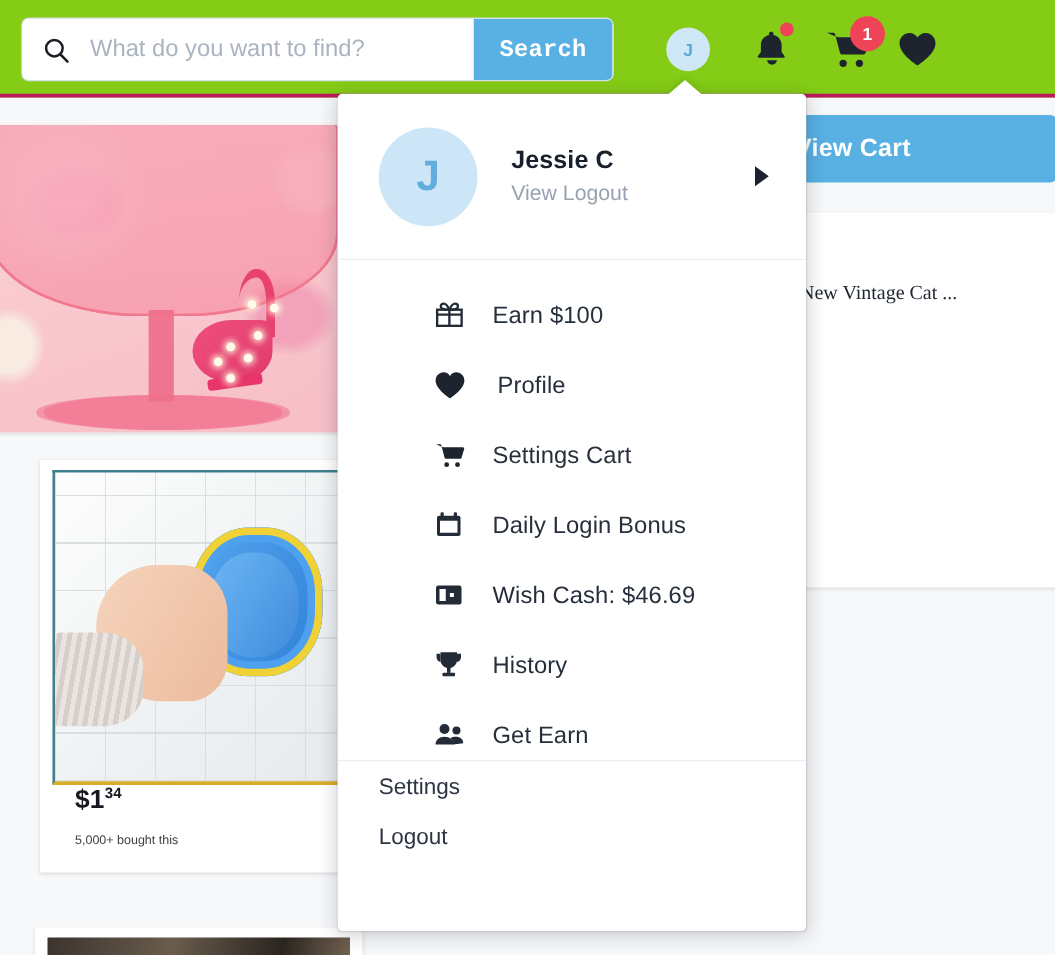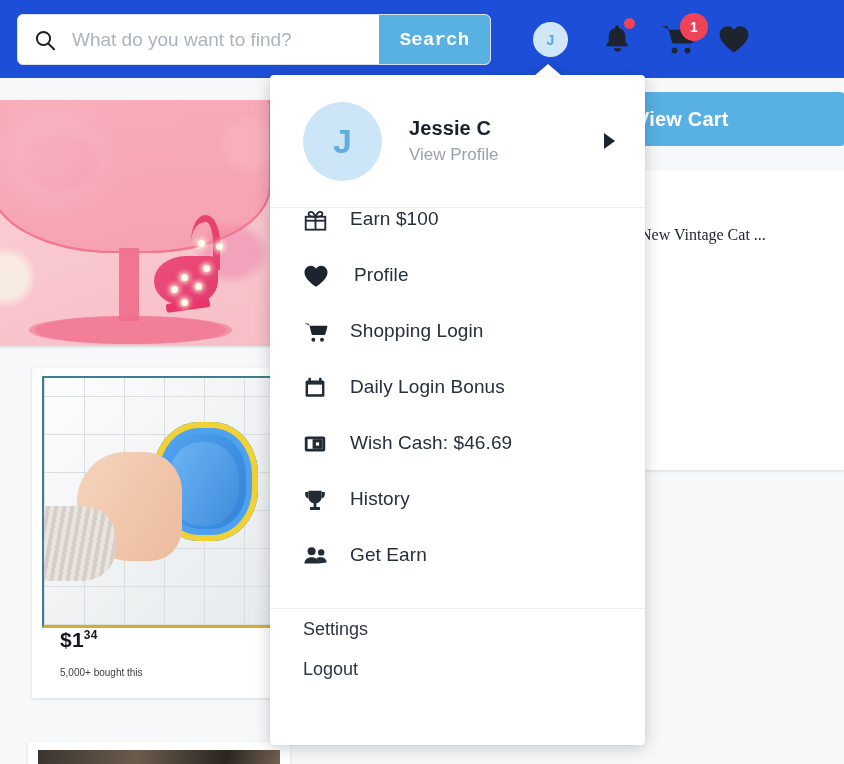--- a/index.html
+++ b/index.html
@@ -138,22 +138,22 @@
     background:#ffffff; box-shadow: 0 1px 3px rgba(0,0,0,.12);
   }
   .right-card-title {
     position:absolute; left: 640px; top: 226px;
     font-size: 16px; color: #1e2430; white-space: nowrap; font-family: Liberation Serif, serif;
   }
 
   
   .topbar {
     position: absolute; left: 0; top: 0; width: 844px; height: 78px;
-    background: #1d4ed8;
-    border-bottom: 1px solid #be185d;
+    background: #84cc16;
+    border-bottom: 3px solid #be185d;
     z-index: 5;
   }
   .search-wrap {
     position: absolute; left: 17px; top: 14px; width: 474px; height: 51px;
     border: 1px solid #d7e1ea;
     border-radius: 6px;
     background: #ffffff;
     display: flex; align-items: center;
     overflow: hidden;
   }
@@ -237,24 +237,25 @@
     border-bottom: 8px solid transparent;
     border-left: 11px solid #1c232e;
     margin-right: 8px;
   }
 
   .dd-sep {
     height: 1px; background: #eceff2; margin: 0;
   }
 
   .dd-item {
-    display: flex; align-items: flex-start;
+    display: flex; align-items: flex-end;
     height: 56px;
     padding-left: 33px;
     cursor: pointer;
+    margin-left: 44px;
   }
   .dd-item.active { background: #f1f5f8; }
   .dd-ico {
     width: 34px; flex: 0 0 auto;
     display:flex; align-items:center; justify-content:flex-start;
     color: #222b36;
   }
   .dd-label {
     font-size: 19px; color: #262f3b;
     margin-left: 13px;
@@ -368,21 +369,21 @@
     </div>
   </div>
 
   <div class="dropdown">
     <div class="dd-tail"></div>
 
     <div class="dd-profile">
       <div class="avatar-lg">J</div>
       <div class="pf-text">
         <div class="pf-name">Jessie C</div>
-        <div class="pf-sub">View Profile</div>
+        <div class="pf-sub">View Logout</div>
       </div>
       <div class="pf-arrow"></div>
     </div>
 
     <div class="dd-sep"></div>
 
     <div class="dd-item">
       <span class="dd-ico">
         <svg width="25" height="25" viewBox="0 0 24 24" fill="none" stroke="#222b36" stroke-width="1.8">
           <rect x="2.6" y="8.4" width="18.8" height="12.4"></rect>
@@ -405,21 +406,21 @@
     </div>
 
     <div class="dd-item">
       <span class="dd-ico">
         <svg width="28" height="24" viewBox="0 0 42 34" fill="#1d242e">
           <path d="M2.5 4.2h5.1c.7 0 1.3.5 1.5 1.2l3.9 14.9c.2.7.8 1.2 1.5 1.2h17.4c.7 0 1.3-.4 1.5-1.1l3.1-10.6c.3-1-.5-2-1.5-2H11.3"></path>
           <circle cx="15.5" cy="28.6" r="2.9"></circle>
           <circle cx="28.5" cy="28.6" r="2.9"></circle>
         </svg>
       </span>
-      <span class="dd-label">Shopping Login</span>
+      <span class="dd-label">Settings Cart</span>
     </div>
 
 
     <div class="dd-item">
       <span class="dd-ico">
         <svg width="24" height="24" viewBox="0 0 24 24" fill="#222b36">
           <rect x="2.6" y="4.6" width="18.8" height="16.2" rx="1.6"></rect>
           <rect x="5" y="8.6" width="14" height="9.6" fill="#ffffff"></rect>
           <rect x="5.4" y="1.8" width="2.6" height="4.4" rx="1"></rect>
           <rect x="16" y="1.8" width="2.6" height="4.4" rx="1"></rect>

